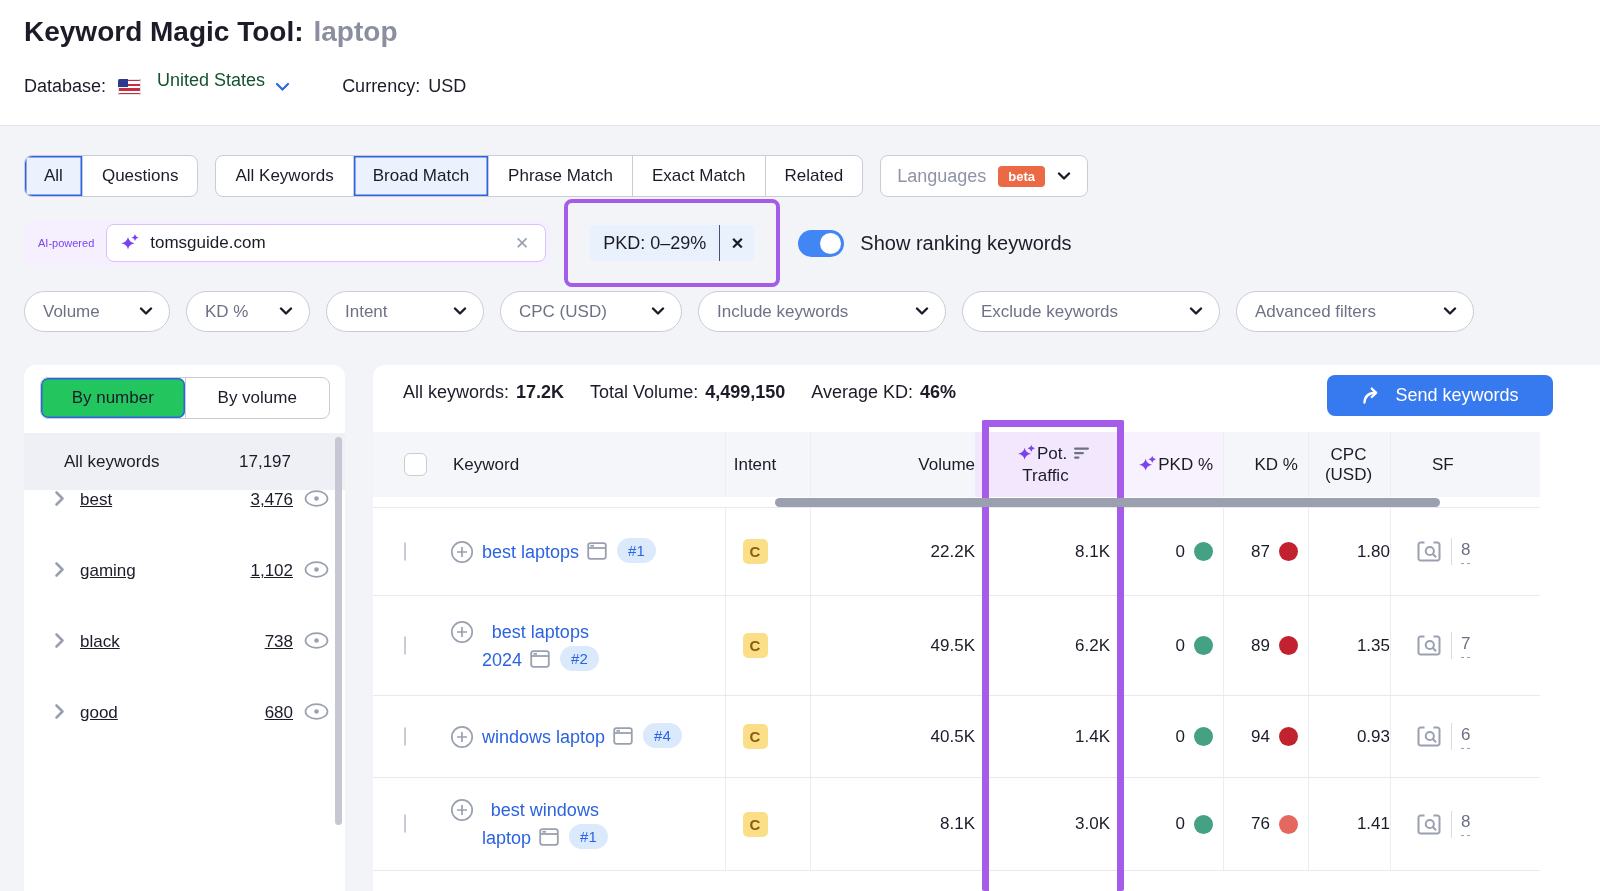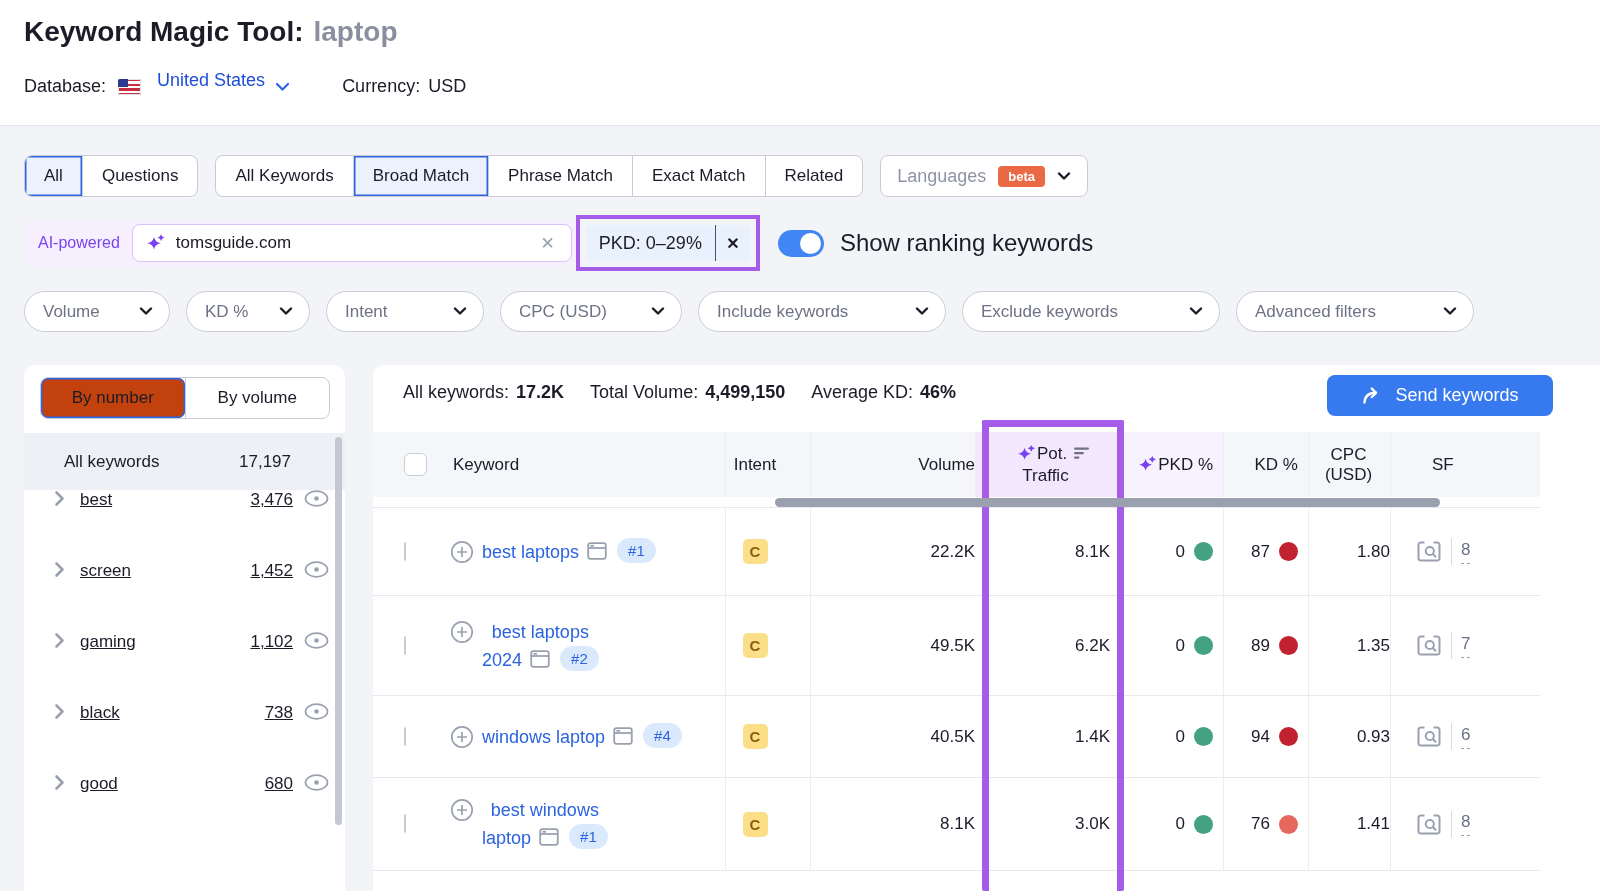--- a/index.html
+++ b/index.html
@@ -9,60 +9,60 @@
     background:#f3f4f8; font-family:"Liberation Sans", sans-serif; color:#1b1c28;
   }
   
   .top { position:absolute; top:0; left:0; right:0; height:126px; background:#fff; border-bottom:1px solid #e3e5eb; }
   .title-row { position:absolute; top:16px; left:24px; font-size:28px; font-weight:700; }
   .title-query { color:#8b8e9f; margin-left:10px; }
   .db-row { position:absolute; top:70px; left:24px; display:flex; align-items:center; font-size:18px; }
   .flag { position:relative; width:23px; height:16px; margin:0 8px 0 12px; border-radius:2px; overflow:hidden;
           background:repeating-linear-gradient(180deg,#c62d3e 0 2.3px,#fff 2.3px 4.6px); box-shadow:0 0 0 1px #e2e4ea inset;}
   .flag::after { content:""; position:absolute; top:0; left:0; width:10px; height:8px; background:#2b3a90; }
-  .db-link { color:#1d4ed8; margin:0 8px 12px 8px; }
+  .db-link { color:#14532d; margin:0 8px 12px 8px; }
   .chev-blue { color:#2c64e3; margin-left:2px; display:inline-flex; }
   .currency { margin-left:52px; display:flex; gap:8px; }
   
   .tabs-row { position:absolute; top:155px; left:24px; display:flex; align-items:stretch; height:42px; }
   .tab-group { display:flex; border:1px solid #c9ccd6; border-radius:8px; background:#fff; overflow:hidden; }
   .tab { display:flex; align-items:center; padding:0 19px; font-size:17px; cursor:default; border-left:1px solid #c9ccd6; }
   .tab:first-child { border-left:none; }
   .tab.sel { background:#ebf1fd; box-shadow:inset 0 0 0 1.5px #2c64e3; } .gap17 { width:17px; }
   .lang-btn { display:flex; align-items:center; gap:12px; border:1px solid #c9ccd6; border-radius:8px; background:#fff; padding:0 16px;justify-content:center; }
   .lang-label { color:#9093a6; font-size:18px; }
   .beta-badge { background:#eb6a45; color:#fff; font-size:13px; font-weight:700; padding:3px 10px; border-radius:4px; }
   .chev-dark { display:inline-flex; color:#1b1c28; }
   
   .ai-row { position:absolute; top:215px; left:24px; display:flex; align-items:center; height:56px; }
   .ai-box { display:flex; align-items:center; height:46px; background:#f6effe; border-radius:10px; padding:0 4px 0 14px; }
-  .ai-label { color:#7a43f2; font-size:16px; margin-right:12px; }
+  .ai-label { color:#7a43f2; font-size:11px; margin-right:12px; }
   .ai-input { display:flex; align-items:center; width:440px; height:38px; background:#fff; border:1px solid #d9c4f7; border-radius:8px; padding:0 12px; }
   .sparkle { display:inline-flex; color:#7a43f2; }
   .ai-input .value { font-size:17px; margin-left:9px; flex:1; }
   .clear-x { color:#9aa0b0; font-size:17px; padding:0 4px; }
-  .pkd-annot { border:4px solid #a55ce8; border-radius:0; padding:6px; }
+  .pkd-annot { margin-left:14px; border:4px solid #a55ce8; border-radius:8px; padding:22px; }
   .pkd-chip { display:flex; align-items:center; height:36px; background:#e9f1fd; border-radius:4px; overflow:hidden; }
   .pkd-chip .txt { font-size:18px; padding:0 13px; }
   .pkd-chip .sep { width:1px; align-self:stretch; background:#46507a; }
   .pkd-chip .x { width:34px; text-align:center; font-size:16px; font-weight:700; }
   .toggle { margin-left:18px; width:46px; height:27px; border-radius:14px; background:#4286f5; position:relative; }
   .toggle::after { content:""; position:absolute; top:3px; right:3px; width:21px; height:21px; background:#fff; border-radius:50%; }
-  .toggle-label { margin-left:16px; font-size:24px; }
+  .toggle-label { margin-left:16px; font-size:20px; }
   
   .filters-row { position:absolute; top:291px; left:24px; display:flex; gap:16px; }
   .pill { height:41px; display:flex; align-items:center; justify-content:space-between; border:1px solid #c9ccd6; border-radius:21px; background:#fff; padding:0 16px 0 18px; font-size:17px; color:#6e7285; }
   .pill:nth-child(1){width:146px} .pill:nth-child(2){width:124px} .pill:nth-child(3){width:158px}
   .pill:nth-child(4){width:182px} .pill:nth-child(5){width:248px} .pill:nth-child(6){width:258px} .pill:nth-child(7){width:238px}
   
   .sidebar { position:absolute; top:365px; left:24px; width:321px; bottom:0; background:#fff; border-radius:12px 12px 0 0; }
   .side-tabs { position:absolute; top:12px; left:16px; width:290px; height:42px; display:flex; border:1px solid #c9ccd6; border-radius:8px; overflow:hidden; background:#fff; }
   .side-tab { flex:1; display:flex; align-items:center; justify-content:center; font-size:17px; border-left:1px solid #c9ccd6; }
   .side-tab:first-child { border-left:none; }
-  .side-tab.sel { background:#c2410c; box-shadow:inset 0 0 0 1.5px #2c64e3; border-radius:7px; }
+  .side-tab.sel { background:#22c55e; box-shadow:inset 0 0 0 1.5px #2c64e3; border-radius:7px; }
   .all-row { position:absolute; top:68px; left:0; right:0; height:57px; background:#eff0f5; display:flex; align-items:center; font-size:17px; padding:0 54px 0 40px; }
   .all-row .cnt { margin-left:auto; }
   .side-list { position:absolute; top:125px; left:0; right:0; }
   .side-item { height:71px; display:flex; align-items:flex-start; padding:0 16px 0 30px; font-size:17px;text-decoration:underline; }
   .side-item .lbl { margin-left:15px; }
   .side-item .cnt { margin-left:auto; }
   .side-item .eye { margin-left:11px; display:inline-flex; }
   .side-scroll { position:absolute; top:72px; right:3px; width:7px; height:388px; background:#c5c8d2; border-radius:4px; }
   
   .tablecard { position:absolute; top:365px; left:373px; right:0; bottom:0; background:#fff; border-radius:12px 0 0 0; }
@@ -266,35 +266,20 @@
               <circle cx="12.5" cy="8.5" r="2.3" fill="#9aa0b0" stroke="none"></circle>
             </svg>
     </span>
   </div>
         <div class="side-item">
     <span class="chev-dark" style="color:#9aa0b0">
       <svg width="11" height="17" viewBox="0 0 11 17">
               <path d="M2.5 2.5l6 6-6 6" fill="none" stroke="currentColor" stroke-width="2.6" stroke-linecap="round" stroke-linejoin="round"></path>
             </svg>
     </span>
-    <span class="lbl">screen</span>
-    <span class="cnt">1,452</span>
-    <span class="eye">
-      <svg width="25" height="17" viewBox="0 0 25 17" fill="none" stroke="#9aa0b0" stroke-width="1.7">
-              <ellipse cx="12.5" cy="8.5" rx="11" ry="7.3"></ellipse>
-              <circle cx="12.5" cy="8.5" r="2.3" fill="#9aa0b0" stroke="none"></circle>
-            </svg>
-    </span>
-  </div>
-        <div class="side-item">
-    <span class="chev-dark" style="color:#9aa0b0">
-      <svg width="11" height="17" viewBox="0 0 11 17">
-              <path d="M2.5 2.5l6 6-6 6" fill="none" stroke="currentColor" stroke-width="2.6" stroke-linecap="round" stroke-linejoin="round"></path>
-            </svg>
-    </span>
     <span class="lbl">gaming</span>
     <span class="cnt">1,102</span>
     <span class="eye">
       <svg width="25" height="17" viewBox="0 0 25 17" fill="none" stroke="#9aa0b0" stroke-width="1.7">
               <ellipse cx="12.5" cy="8.5" rx="11" ry="7.3"></ellipse>
               <circle cx="12.5" cy="8.5" r="2.3" fill="#9aa0b0" stroke="none"></circle>
             </svg>
     </span>
   </div>
         <div class="side-item">

